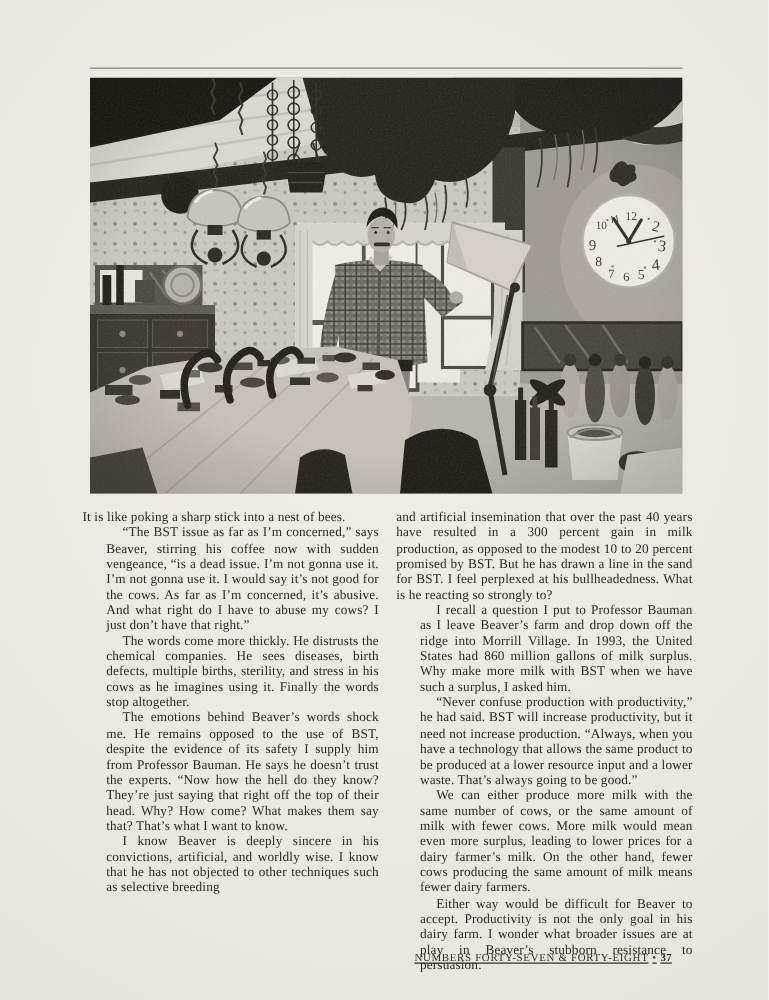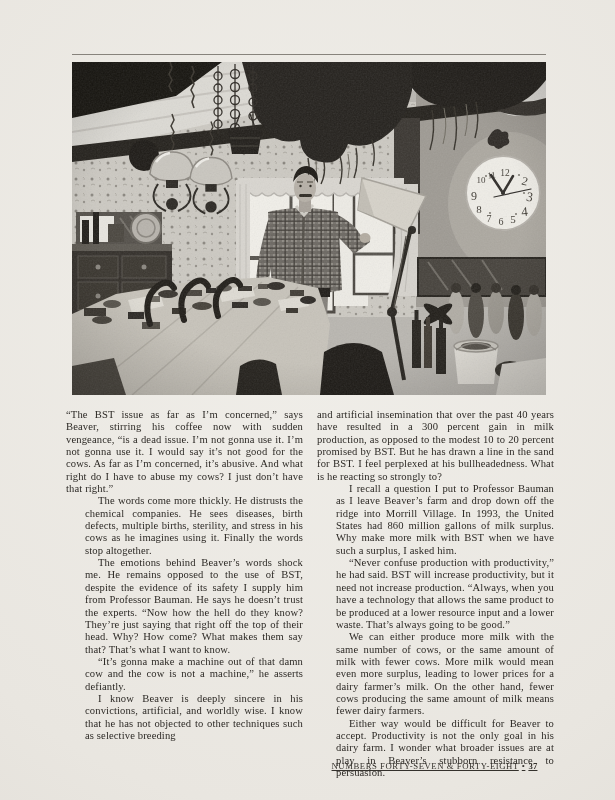--- a/index.html
+++ b/index.html
@@ -338,24 +338,24 @@
         <path d="M0,304 L42,296 L54,333 L0,333 Z" fill="#46423b"></path>
       </g>
 
       <rect width="474" height="333" filter="url(#grain)" opacity="0.13"></rect>
       <rect width="474" height="333" fill="url(#vig)"></rect>
     </svg>
   </figure>
 
   <div class="columns">
     <div class="col">
+      <p>It is like poking a sharp stick into a nest of bees.</p>
       <p>“The BST issue as far as I’m concerned,” says Beaver, stirring his coffee now with sudden vengeance, “is a dead issue. I’m not gonna use it. I’m not gonna use it. I would say it’s not good for the cows. As far as I’m concerned, it’s abusive. And what right do I have to abuse my cows? I just don’t have that right.”</p>
       <p>The words come more thickly. He distrusts the chemical companies. He sees diseases, birth defects, multiple births, sterility, and stress in his cows as he imagines using it. Finally the words stop altogether.</p>
       <p>The emotions behind Beaver’s words shock me. He remains opposed to the use of BST, despite the evidence of its safety I supply him from Professor Bauman. He says he doesn’t trust the experts. “Now how the hell do they know? They’re just saying that right off the top of their head. Why? How come? What makes them say that? That’s what I want to know.</p>
-      <p>“It’s gonna make a machine out of that damn cow and the cow is not a machine,” he asserts defiantly.</p>
       <p>I know Beaver is deeply sincere in his convictions, artificial, and worldly wise. I know that he has not objected to other techniques such as selective breeding</p>
     </div>
     <div class="col">
       <p>and artificial insemination that over the past 40 years have resulted in a 300 percent gain in milk production, as opposed to the modest 10 to 20 percent promised by BST. But he has drawn a line in the sand for BST. I feel perplexed at his bullheadedness. What is he reacting so strongly to?</p>
       <p>I recall a question I put to Professor Bauman as I leave Beaver’s farm and drop down off the ridge into Morrill Village. In 1993, the United States had 860 million gallons of milk surplus. Why make more milk with BST when we have such a surplus, I asked him.</p>
       <p>“Never confuse production with productivity,” he had said. BST will increase productivity, but it need not increase production. “Always, when you have a technology that allows the same product to be produced at a lower resource input and a lower waste. That’s always going to be good.”</p>
       <p>We can either produce more milk with the same number of cows, or the same amount of milk with fewer cows. More milk would mean even more surplus, leading to lower prices for a dairy farmer’s milk. On the other hand, fewer cows producing the same amount of milk means fewer dairy farmers.</p>
       <p>Either way would be difficult for Beaver to accept. Productivity is not the only goal in his dairy farm. I wonder what broader issues are at play in Beaver’s stubborn resistance to persuasion.</p>
     </div>
   </div>

